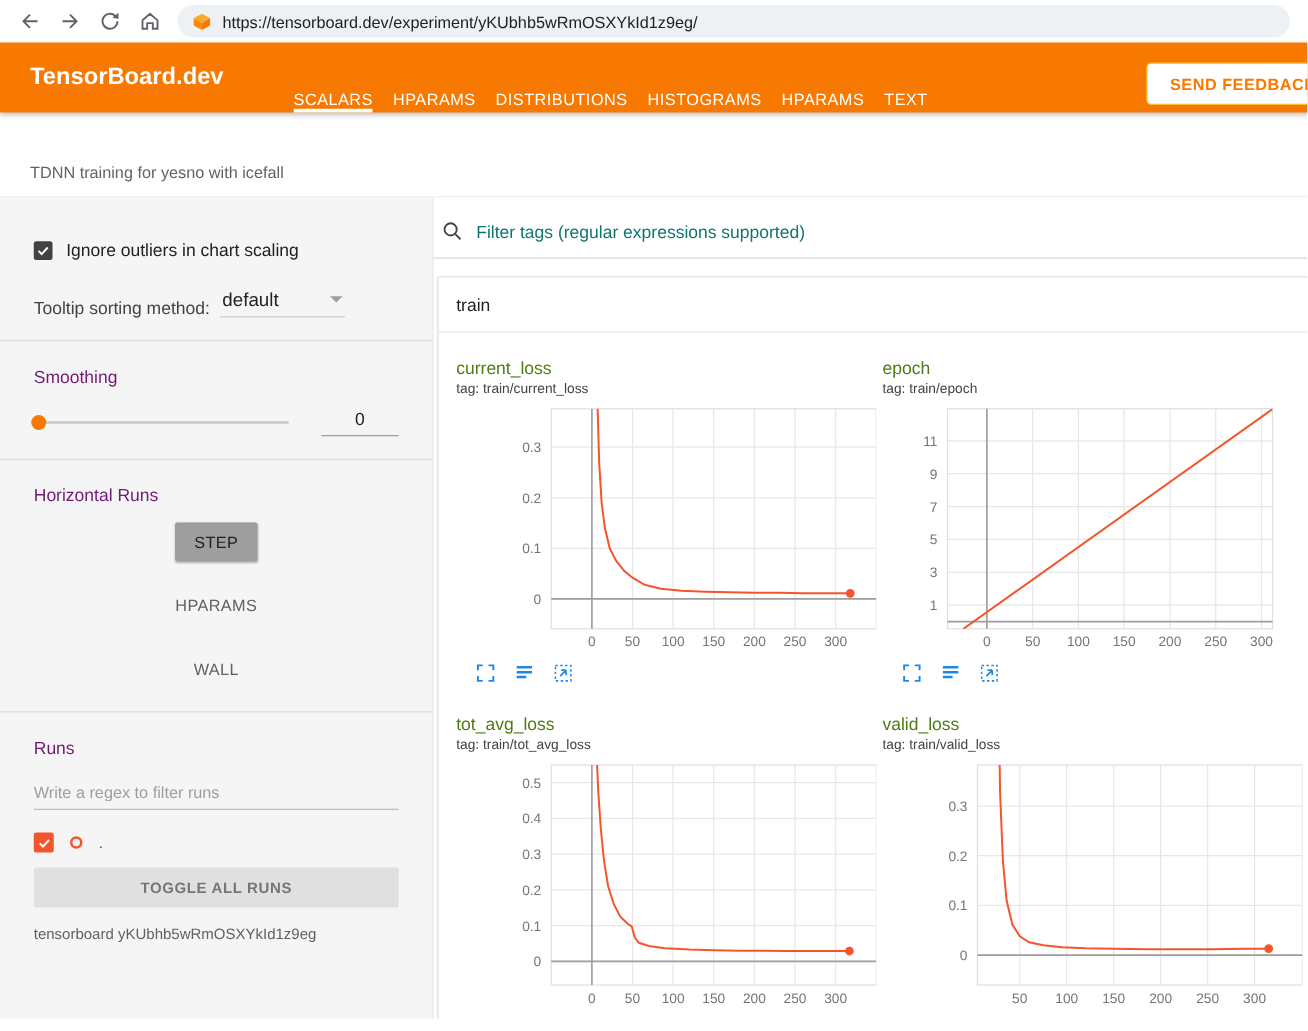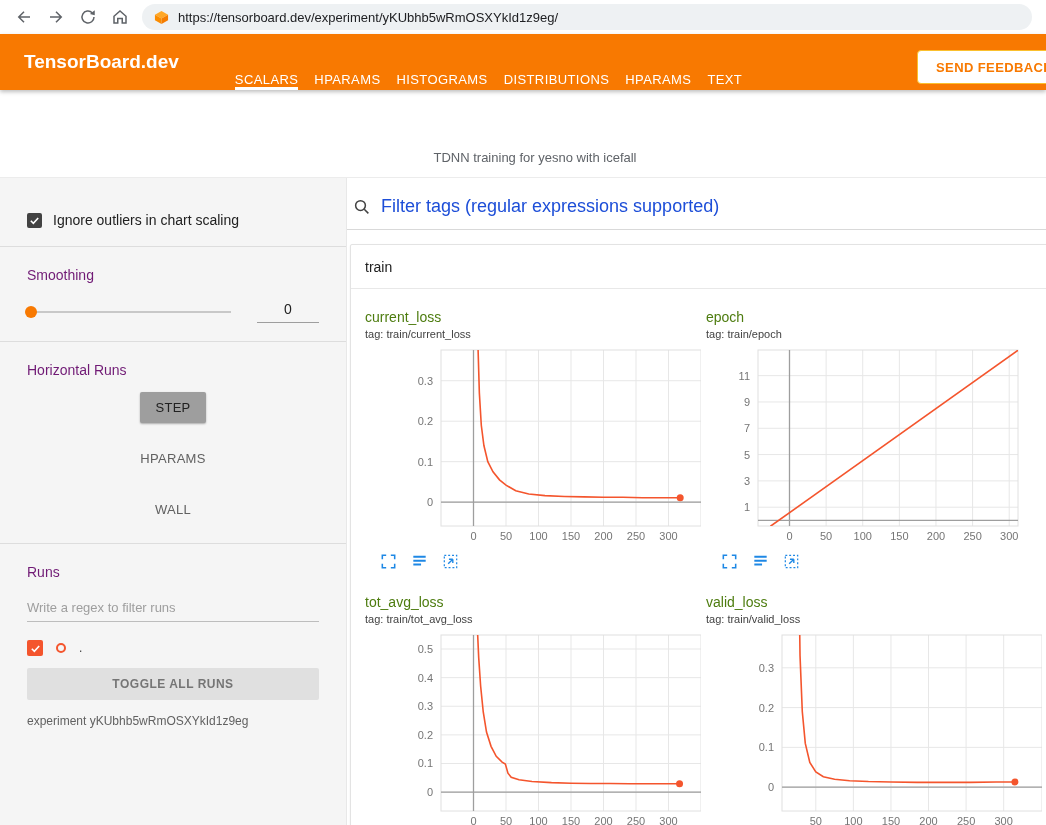--- a/index.html
+++ b/index.html
@@ -21,21 +21,21 @@
 
   
   .app-header{height:56px;background:var(--header);display:flex;align-items:flex-end;padding:0 0 0 24px;color:#fff;position:relative;box-shadow:0 2px 4px rgba(0,0,0,.25);z-index:5;}
   .logo{font-size:19px;font-weight:bold;align-self:center;margin-right:56px;white-space:nowrap;}
   .nav-tabs{display:flex;gap:16px;}
   .tab{display:flex;align-items:center;font-size:13px;font-weight:500;letter-spacing:.4px;border-bottom:3px solid transparent;padding-top:3px;cursor:pointer;white-space:nowrap;}
   .tab.active{border-bottom-color:#fff;}
   .feedback-btn{position:absolute;left:917px;top:16px;height:34px;background:#fff;color:var(--accent);border:1px solid #fbc02d;border-radius:4px;font-size:13px;font-weight:bold;letter-spacing:.4px;padding:0 18px;display:flex;align-items:center;white-space:nowrap;}
 
   
-  .subheader{height:88px;display:flex;align-items:flex-end;padding:0 0 12px 24px;border-bottom:1px solid #ececec;background:#fff;justify-content:center;}
+  .subheader{height:68px;display:flex;align-items:flex-end;padding:0 0 12px 24px;border-bottom:1px solid #ececec;background:#fff;}
   .experiment-title{font-size:13px;color:#5f6368;}
 
   
   .content{display:flex;height:657px;}
   .sidebar{width:347px;flex-shrink:0;background:#f5f5f5;border-right:1px solid #e8e8e8;padding-top:34px;overflow:hidden;}
   .main{flex:1;background:#fff;overflow:hidden;}
 
   
   .cb-row{display:flex;align-items:center;gap:11px;margin:0 27px 12px;font-size:14px;color:#212121;}
   .checkbox{width:15px;height:15px;border:2px solid #757575;border-radius:2px;flex-shrink:0;display:flex;align-items:center;justify-content:center;background:#fff;}
@@ -56,21 +56,21 @@
   .runs-filter::placeholder{color:#9e9e9e;}
   .run-row{display:flex;align-items:center;gap:13px;margin:18px 27px 12px;}
   .run-checkbox{width:16px;height:16px;background:var(--line);border-radius:2px;display:flex;align-items:center;justify-content:center;cursor:pointer;}
   .run-swatch{width:10px;height:10px;border:2px solid var(--line);border-radius:50%;}
   .run-name{font-size:12px;color:#424242;}
   .toggle-all{margin:0 27px;width:calc(100% - 54px);background:#e0e0e0;color:#757575;font-size:12px;font-weight:bold;letter-spacing:.5px;padding:9px 0;text-align:center;border-radius:2px;cursor:pointer;}
   .experiment-caption{margin:14px 27px 0;font-size:12px;color:#616161;}
 
   
   .filter-row{display:flex;align-items:center;gap:10px;padding:18px 0 12px 6px;border-bottom:1px solid #d9d9d9;color:#424242;}
-  .filter-text{font-size:18px;color:#1d4ed8;}
+  .filter-text{font-size:14px;color:#0f766e;}
   .card{margin:14px 0 0 3px;width:1005px;border:1px solid #e3e3e3;border-radius:2px;background:#fff;box-shadow:0 1px 2px rgba(0,0,0,.08);}
   .card-header{padding:14px 14px 13px;font-size:14px;color:#212121;border-bottom:1px solid #e8e8e8;cursor:pointer;}
   .charts-grid{display:grid;grid-template-columns:341px 341px;padding-top:10px;}
   .chart-cell{padding:10px 0 0 14px;}
   .chart-title{font-size:14px;color:#4d7c0f;}
   .chart-subtitle{font-size:11px;color:#424242;margin-top:3px;}
   .chart-svg{display:block;margin-top:4px;}
   .chart-toolbar{display:flex;gap:13px;padding:4px 0 14px 14px;color:var(--iconblue);}
   .tool-icon{width:18px;height:18px;cursor:pointer;display:flex;align-items:center;justify-content:center;}
 </style>
@@ -109,22 +109,22 @@
     </span>
     <span class="url-text">https://tensorboard.dev/experiment/yKUbhb5wRmOSXYkId1z9eg/</span>
   </div>
 </div>
 
 <div class="app-header">
   <div class="logo">TensorBoard.dev</div>
   <div class="nav-tabs">
     <div class="tab active">SCALARS</div>
     <div class="tab">HPARAMS</div>
+    <div class="tab">DISTRIBUTIONS</div>
     <div class="tab">HISTOGRAMS</div>
-    <div class="tab">DISTRIBUTIONS</div>
     <div class="tab">HPARAMS</div>
     <div class="tab">TEXT</div>
   </div>
   <div class="feedback-btn">SEND FEEDBACK</div>
 </div>
 
 <div class="subheader">
   <span class="experiment-title">TDNN training for yesno with icefall</span>
 </div>
 
@@ -135,20 +135,27 @@
 
     <div class="cb-row">
       <span class="checkbox checked">
         <svg width="11" height="11" viewBox="0 0 24 24">
             <path d="M4 12.5l5.5 5.5L20 6.5" fill="none" stroke="#fff" stroke-width="3.5"></path>
           </svg>
       </span>
       <span>Ignore outliers in chart scaling</span>
     </div>
 
+    <div class="tooltip-row">
+      <span>Tooltip sorting method:</span>
+      <span class="select">
+        <span>default</span>
+        <span class="select-arrow"></span>
+      </span>
+    </div>
 
     <div class="divider"></div>
 
     <div class="side-label">Smoothing</div>
     <div class="slider-row">
       <div class="slider-track">
         <div class="slider-handle"></div>
       </div>
       <div class="slider-value">0</div>
     </div>
@@ -172,21 +179,21 @@
         <svg width="11" height="11" viewBox="0 0 24 24">
             <path d="M4 12.5l5.5 5.5L20 6.5" fill="none" stroke="#fff" stroke-width="3.5"></path>
           </svg>
       </span>
       <span class="run-swatch"></span>
       <span class="run-name">.</span>
     </div>
 
     <div class="toggle-all">TOGGLE ALL RUNS</div>
 
-    <div class="experiment-caption">experiment yKUbhb5wRmOSXYkId1z9eg</div>
+    <div class="experiment-caption">tensorboard yKUbhb5wRmOSXYkId1z9eg</div>
   </div>
 
   <div class="main">
     <div class="filter-row">
       <svg width="18" height="18" viewBox="0 0 24 24">
           <circle cx="10" cy="10" r="6.5" fill="none" stroke="#424242" stroke-width="2"></circle>
           <path d="M15 15l5.5 5.5" stroke="#424242" stroke-width="2"></path>
         </svg>
       <span class="filter-text">Filter tags (regular expressions supported)</span>
     </div>

